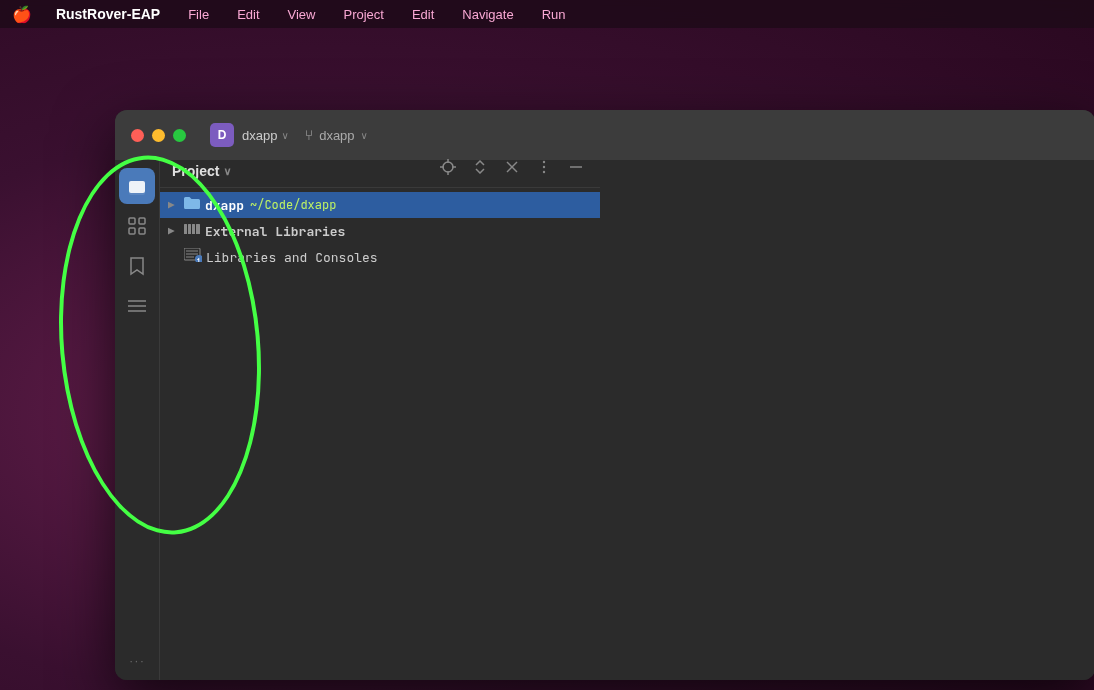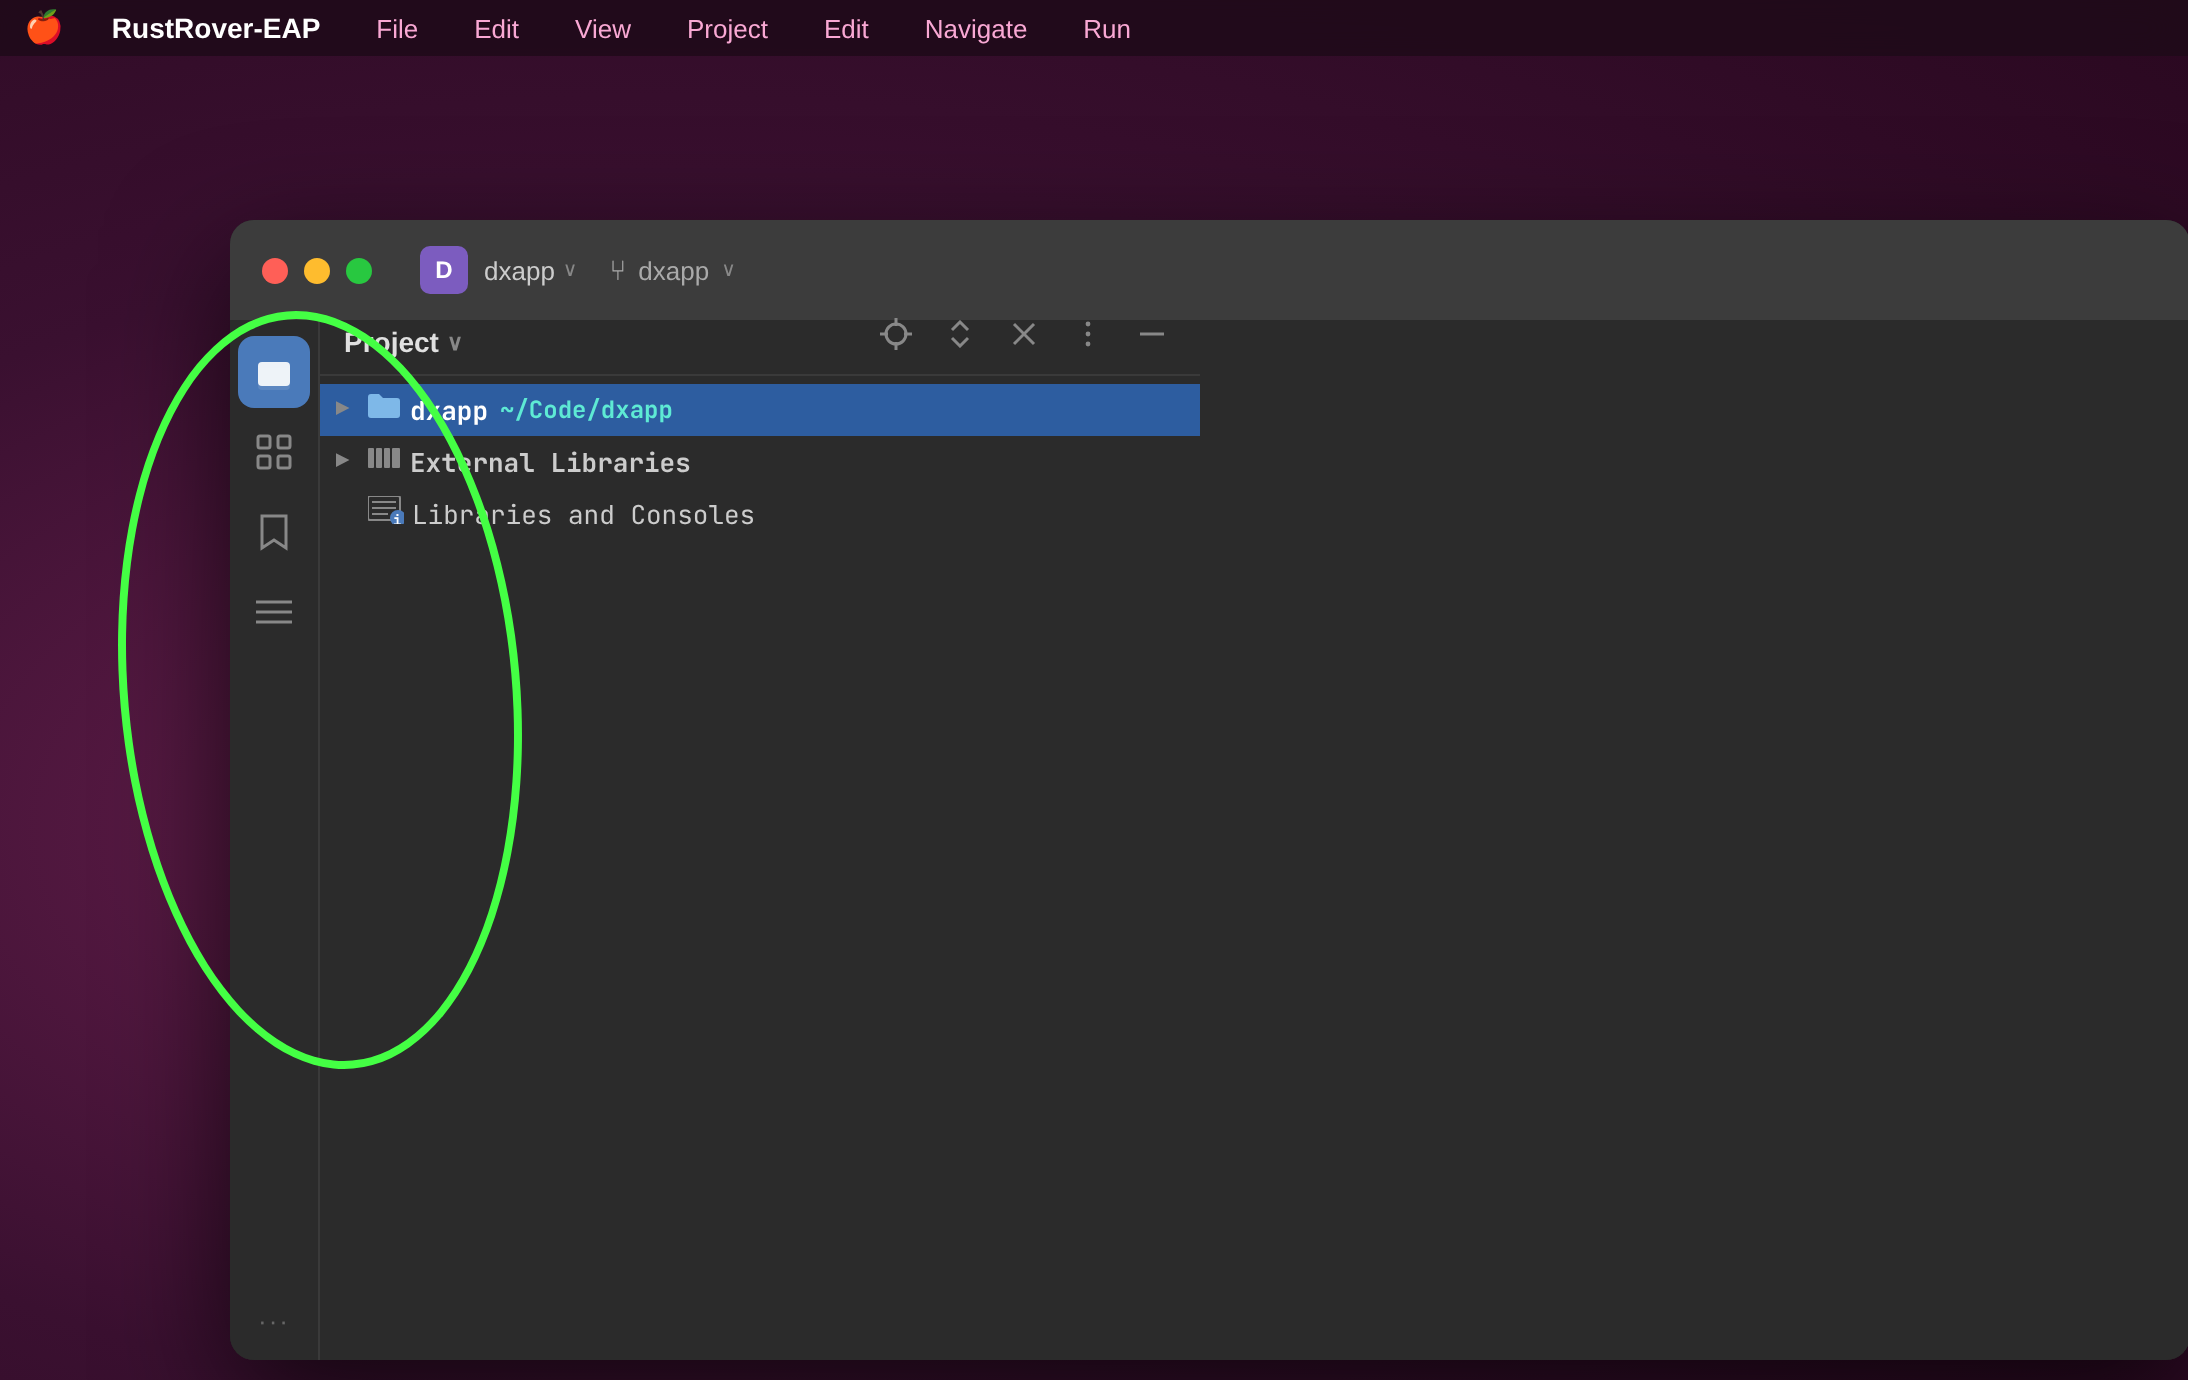--- a/index.html
+++ b/index.html
@@ -267,22 +267,21 @@
     }
 
     .tree-item .item-path {
       font-weight: 400;
       color: #888;
       margin-left: 6px;
       font-size: 12px;
     }
 
     .tree-item.selected .item-path {
-      color: #5eead4;
-      font-weight: bold;
+      color: #bef264;
     }
 
     
     .main-content {
       flex: 1;
       background: #2b2b2b;
     }
 
     
     .annotation-circle {

